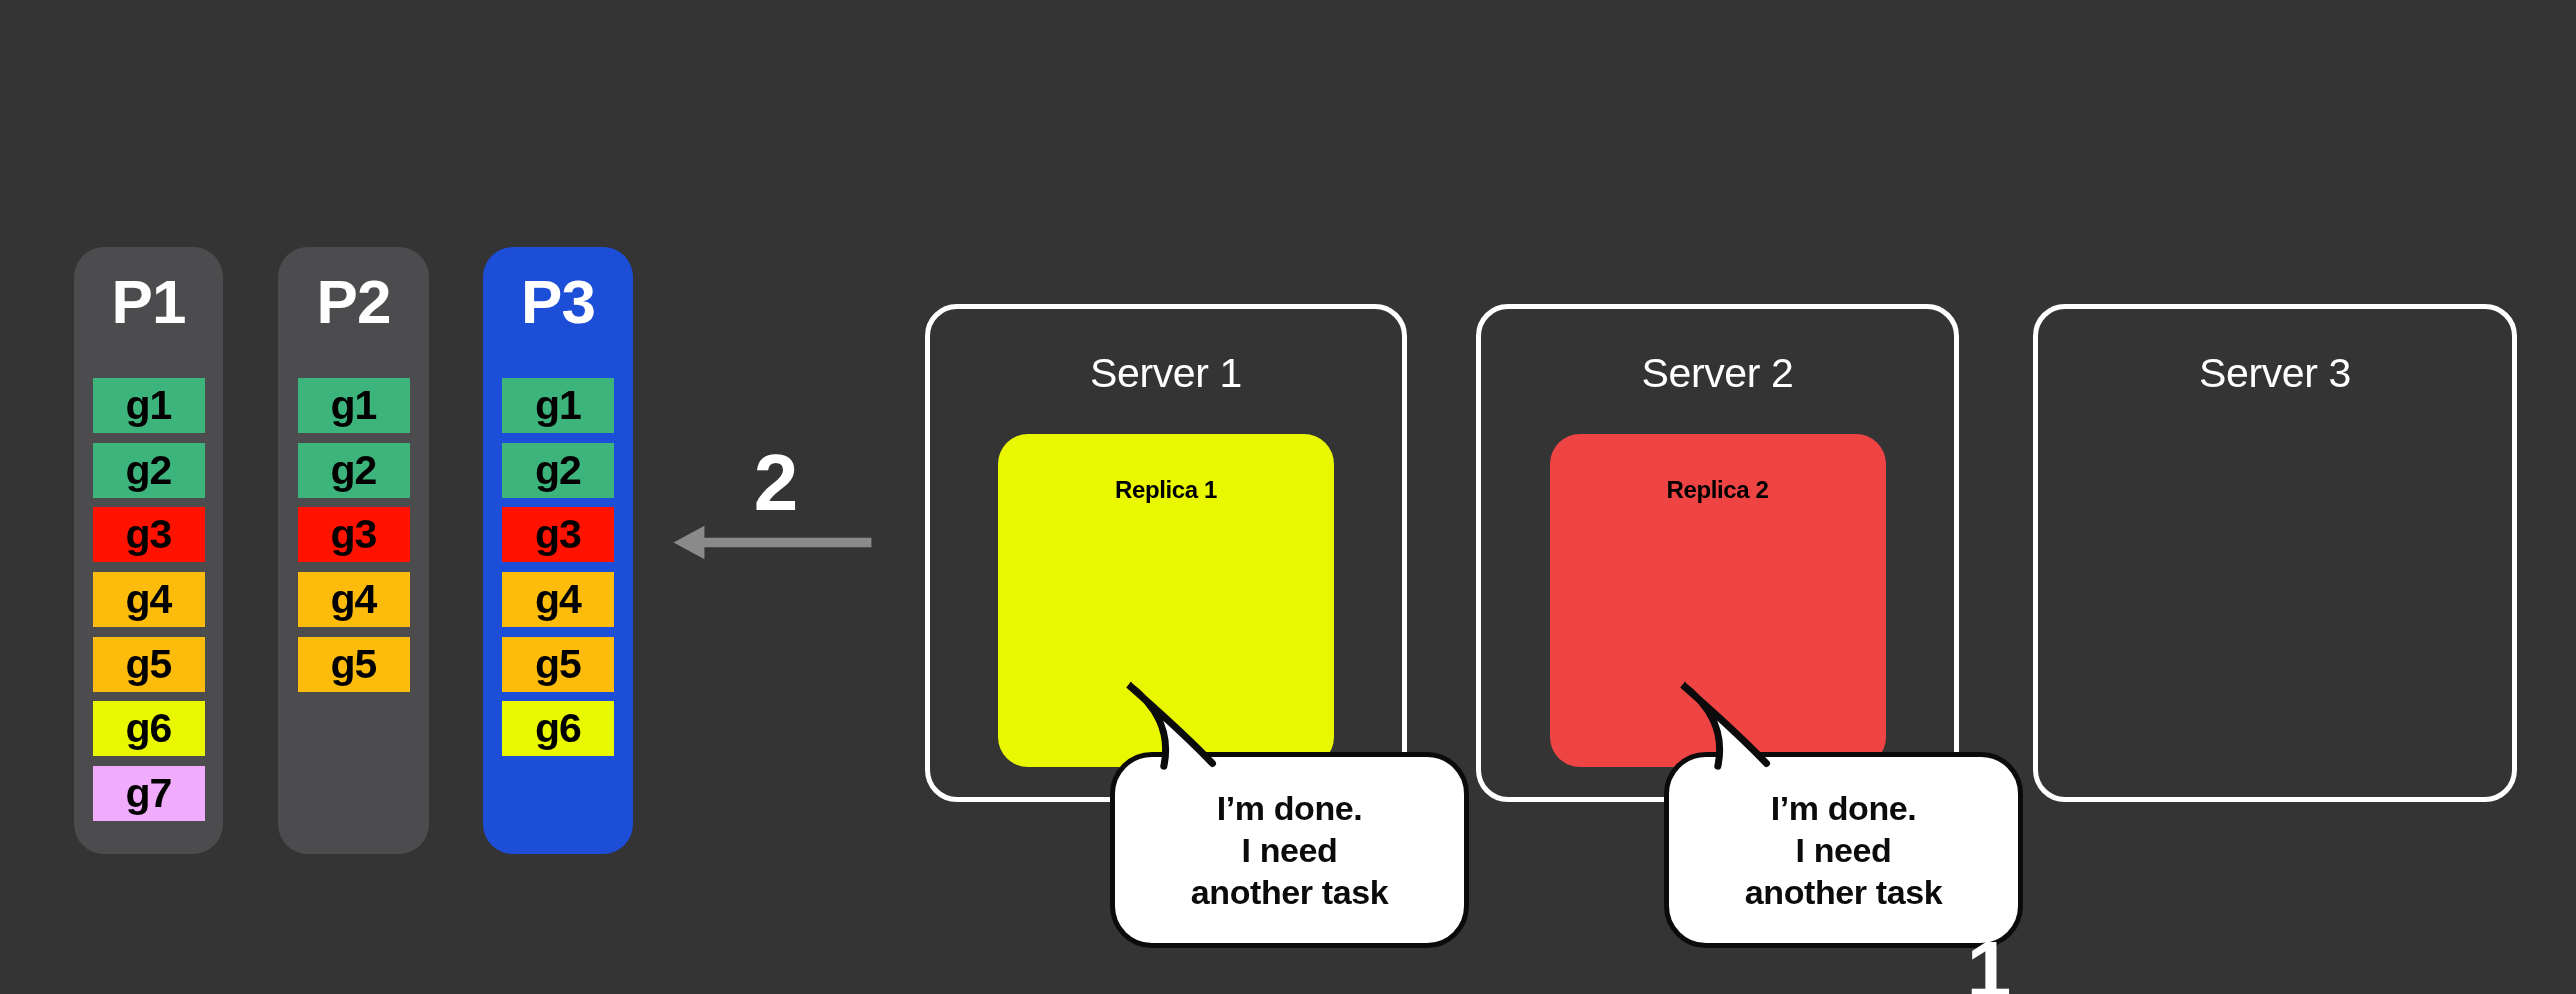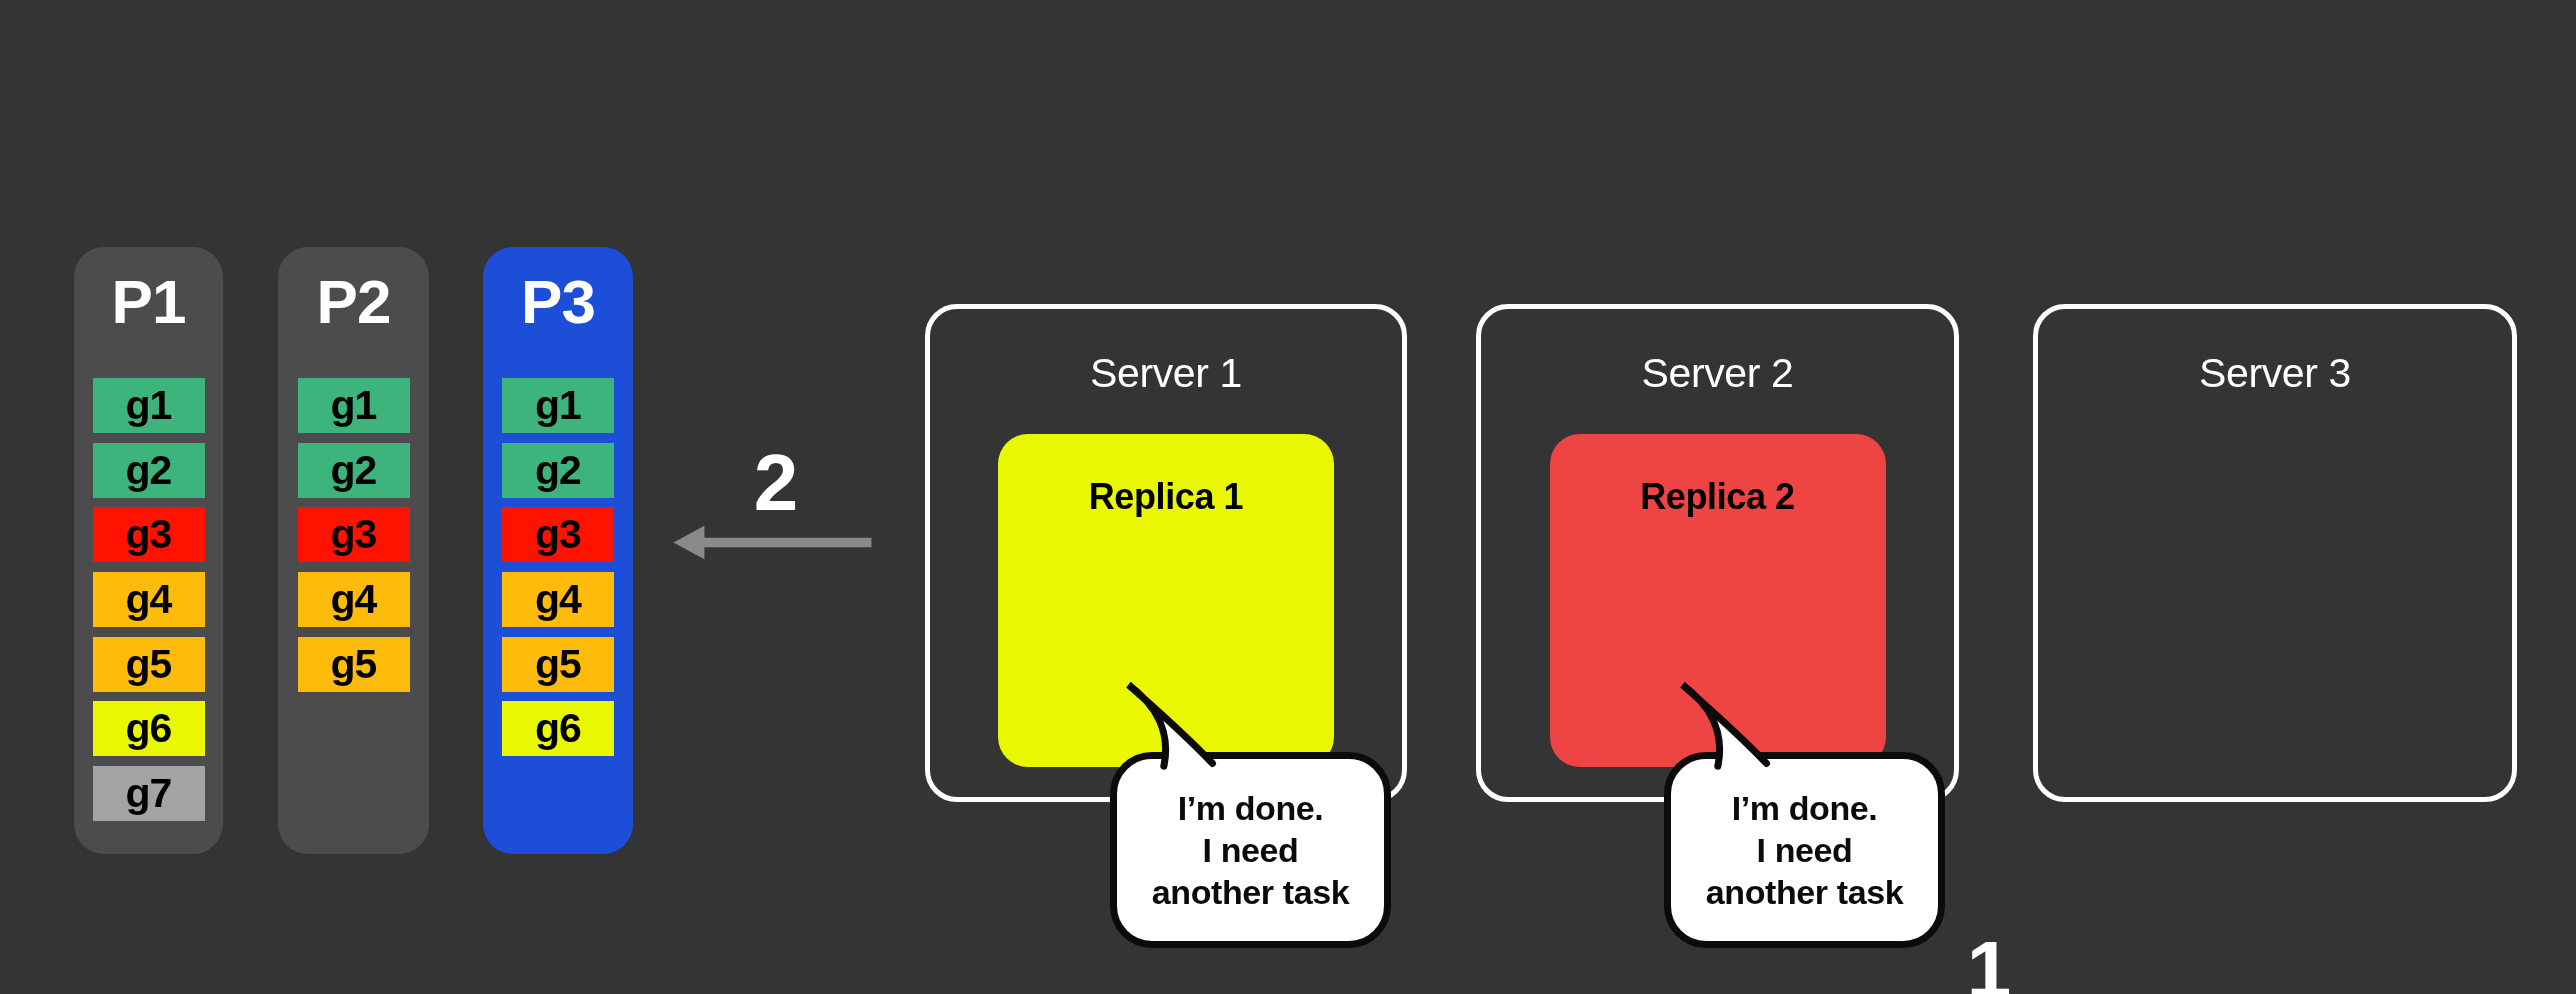--- a/index.html
+++ b/index.html
@@ -21,26 +21,26 @@
   
   .server{position:absolute;top:304px;height:498px;box-sizing:border-box;
           border:5.3px solid #ffffff;border-radius:32px;}
   .server-1{left:925px;width:482px;}
   .server-2{left:1476px;width:483px;}
   .server-3{left:2022px;width:484px;margin-left:11px;}
   .server-title{margin-top:41px;text-align:center;font-size:41px;font-weight:500;
                 color:#ffffff;letter-spacing:-0.4px;}
   .replica{position:absolute;top:125px;left:50%;transform:translateX(-50%);
            width:336px;height:333px;border-radius:30px;}
-  .replica-label{padding-top:42px;text-align:center;font-size:36px;font-weight:bold;
+  .replica-label{padding-top:42px;text-align:center;font-size:24px;font-weight:bold;
                  color:#000000;letter-spacing:-0.4px;}
 
   
-  .bubble{position:absolute;top:752px;width:281px;height:196px;box-sizing:border-box;
-          background:#ffffff;border:7px solid #f9a8d4;border-radius:42px;z-index:5;
+  .bubble{position:absolute;top:752px;width:359px;height:196px;box-sizing:border-box;
+          background:#ffffff;border:5px solid #f9a8d4;border-radius:42px;z-index:5;
           display:flex;flex-direction:column;align-items:center;justify-content:center;}
   .bubble-1{left:1110px;}
   .bubble-2{left:1664px;}
   .bubble-line{font-size:34px;font-weight:bold;line-height:42px;color:#0b0b0b;
                letter-spacing:-0.4px;white-space:nowrap;}
 
   
   .overlay{position:absolute;left:0;top:0;z-index:6;pointer-events:none;}
 
   
@@ -56,21 +56,21 @@
 
   <div class="pbox pbox-1" style="background-color: rgb(76, 76, 78);">
     <div class="plabel" style="color: rgb(255, 255, 255);">P1</div>
     <div class="chips">
       <div class="chip" style="background-color: rgb(60, 180, 124);">g1</div>
       <div class="chip" style="background-color: rgb(60, 180, 124);">g2</div>
       <div class="chip" style="background-color: rgb(255, 18, 0);">g3</div>
       <div class="chip" style="background-color: rgb(253, 187, 11);">g4</div>
       <div class="chip" style="background-color: rgb(253, 187, 11);">g5</div>
       <div class="chip" style="background-color: rgb(233, 248, 0);">g6</div>
-      <div class="chip" style="background-color: #a3a3a3;">g7</div>
+      <div class="chip" style="background-color: #f0abfc;">g7</div>
     </div>
   </div>
 
   <div class="pbox pbox-2" style="background-color: rgb(76, 76, 78);">
     <div class="plabel" style="color: rgb(255, 255, 255);">P2</div>
     <div class="chips">
       <div class="chip" style="background-color: rgb(60, 180, 124);">g1</div>
       <div class="chip" style="background-color: rgb(60, 180, 124);">g2</div>
       <div class="chip" style="background-color: rgb(255, 18, 0);">g3</div>
       <div class="chip" style="background-color: rgb(253, 187, 11);">g4</div>

